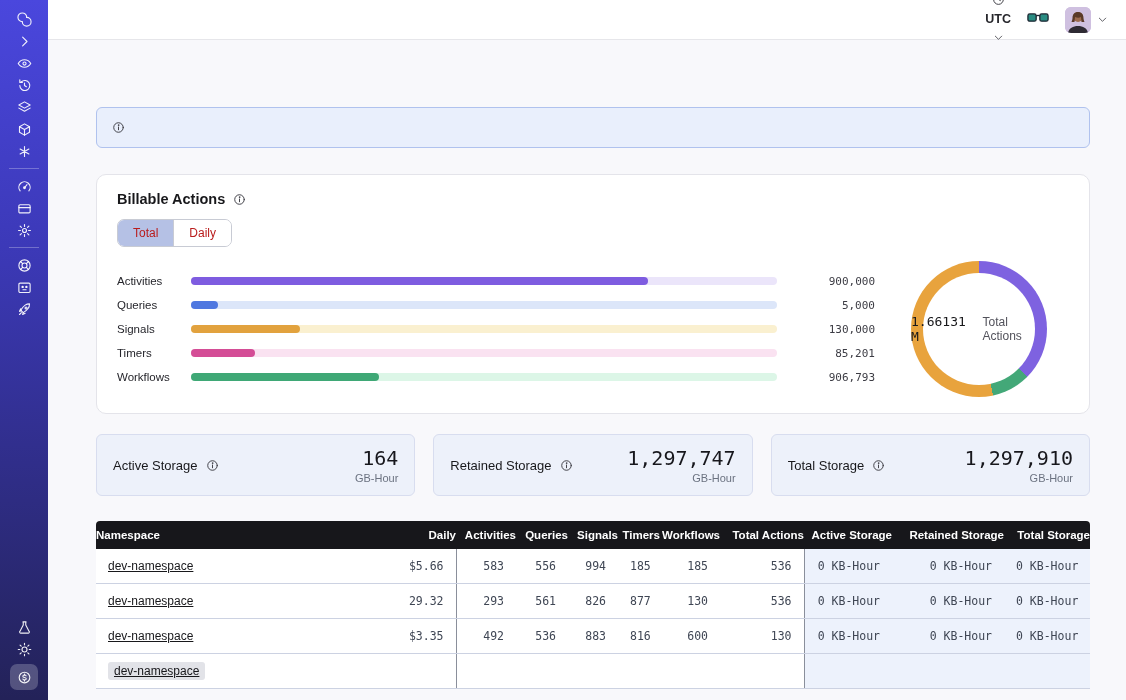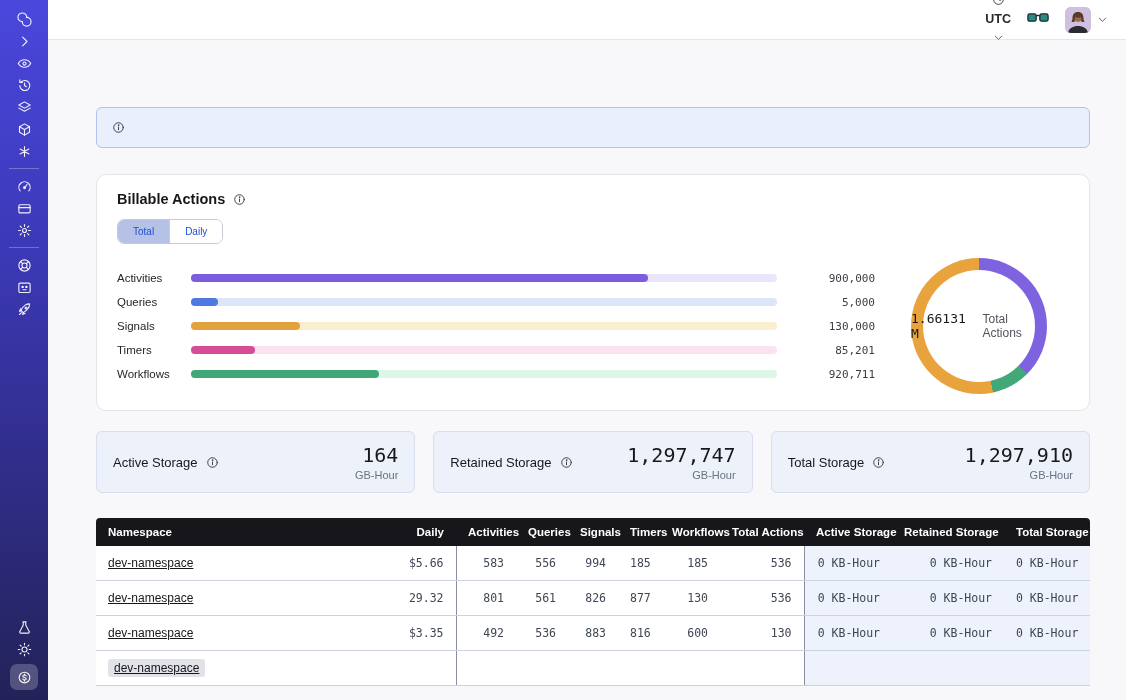--- a/index.html
+++ b/index.html
@@ -41,21 +41,21 @@
 
   .banner { margin-top:17px; background:#e9effc; border:1px solid #b0c2ee; border-radius:6px;
     padding:13px 15px; font-size:12.5px; display:flex; align-items:center; gap:8px; color:#1c1c22; }
   .info-ic { display:inline-flex; color:#3f3f46; flex:0 0 auto; }
   .info-ic svg { width:13px; height:13px; }
 
   
   .card { margin-top:26px; background:#fff; border:1px solid #e4e4ea; border-radius:10px; padding:16px 20px 16px; }
   .card-title { font-size:14.5px; font-weight:600; display:flex; align-items:center; gap:8px; }
   .seg { display:inline-flex; border:1px solid #c8cbd4; border-radius:7px; overflow:hidden; margin-top:12px; background:#fff; }
-  .seg .tab { padding:6px 15px; font-size:10px; color:#1d4ed8; background:#fff; border:0;
+  .seg .tab { padding:6px 15px; font-size:12px; color:#b91c1c; background:#fff; border:0;
     border-right:1px solid #c8cbd4; cursor:pointer; font-family:inherit; }
   .seg .tab:last-child { border-right:0; }
   .seg .tab.active { background:#b5c1e5; font-weight:500; }
 
   .chart-wrap { display:flex; align-items:center; gap:14px; margin-top:14px; }
   .bars { flex:1 1 auto; }
   .bar-row { display:flex; align-items:center; height:24px; }
   .bar-label { width:74px; font-size:11.5px; color:#26262c; flex:0 0 auto; }
   .bar-track { flex:1 1 auto; height:8px; border-radius:4px; position:relative; }
   .bar-fill { position:absolute; left:0; top:0; height:8px; border-radius:4px; }
@@ -74,21 +74,21 @@
   .storage-row { display:flex; gap:18px; margin-top:20px; }
   .storage-card { flex:1 1 0; background:#edf1fa; border:1px solid #d8ddef; border-radius:6px;
     padding:11px 16px; display:flex; align-items:center; justify-content:space-between; }
   .storage-label { font-size:13px; font-weight:500; display:flex; align-items:center; gap:8px; }
   .storage-right { text-align:right; }
   .storage-val { font-family:"DejaVu Sans Mono",monospace; font-size:20px; color:#17171c; }
   .storage-unit { font-size:11px; color:#6b7280; margin-top:2px; }
 
   
   table { margin-top:25px; width:994px; border-collapse:collapse; table-layout:fixed; background:#fff; }
-  thead th { background:#17171b; color:#fff; font-size:11.5px; font-weight:600; padding:8px 12px;
+  thead th { background:#17171b; color:#fff; font-size:11.5px; font-weight:600; padding:8px 0;
     text-align:right; white-space:nowrap; }
   thead th:first-child { text-align:left; border-top-left-radius:4px; }
   thead th:last-child { border-top-right-radius:4px; }
   tbody td { padding:10px 12px; border-bottom:1px solid #ccd2e2; background:#fff; font-size:12px; white-space:nowrap; }
   td.num { font-family:"DejaVu Sans Mono",monospace; font-size:11.5px; color:#3f4654; text-align:right; }
   td.div-left { border-left:1px solid #8a8f9b;margin-left:48px; }
   td.storage { background:#edf2fc; }
   .ns-link { color:#18181b; font-size:12px; text-decoration:underline; cursor:pointer; }
   .ns-link.hl { background:#e2e3e8; border-radius:3px; padding:2px 6px; }
 </style>
@@ -288,21 +288,21 @@
             <span class="bar-track" style="background:#fae2f1">
               <span class="bar-fill" style="width:11%;background:#d44d96"></span>
             </span>
             <span class="bar-val">85,201</span>
           </div>
           <div class="bar-row">
             <span class="bar-label">Workflows</span>
             <span class="bar-track" style="background:#dcf6e7">
               <span class="bar-fill" style="width:32%;background:#3fa876"></span>
             </span>
-            <span class="bar-val">920,711</span>
+            <span class="bar-val">906,793</span>
           </div>
         </div>
       <div class="donut-wrap">
         <div class="donut" id="donut" style="background: conic-gradient(rgb(126, 98, 224) 0deg, rgb(126, 98, 224) 135deg, rgb(67, 168, 120) 135deg, rgb(67, 168, 120) 168deg, rgb(232, 163, 61) 168deg, rgb(232, 163, 61) 360deg);">
           <div class="donut-center">
             <span class="donut-val">1.66131 M</span>
             <span class="donut-lab">Total Actions</span>
           </div>
         </div>
       </div>
@@ -399,21 +399,21 @@
           <td class="num">185</td>
           <td class="num">185</td>
           <td class="num">536</td>
           <td class="num div-left storage">0 KB-Hour</td>
           <td class="num storage">0 KB-Hour</td>
           <td class="num storage">0 KB-Hour</td>
         </tr>
         <tr>
           <td><a class="ns-link">dev-namespace</a></td>
           <td class="num">29.32</td>
-          <td class="num div-left">801</td>
+          <td class="num div-left">293</td>
           <td class="num">561</td>
           <td class="num">826</td>
           <td class="num">877</td>
           <td class="num">130</td>
           <td class="num">536</td>
           <td class="num div-left storage">0 KB-Hour</td>
           <td class="num storage">0 KB-Hour</td>
           <td class="num storage">0 KB-Hour</td>
         </tr>
         <tr>

